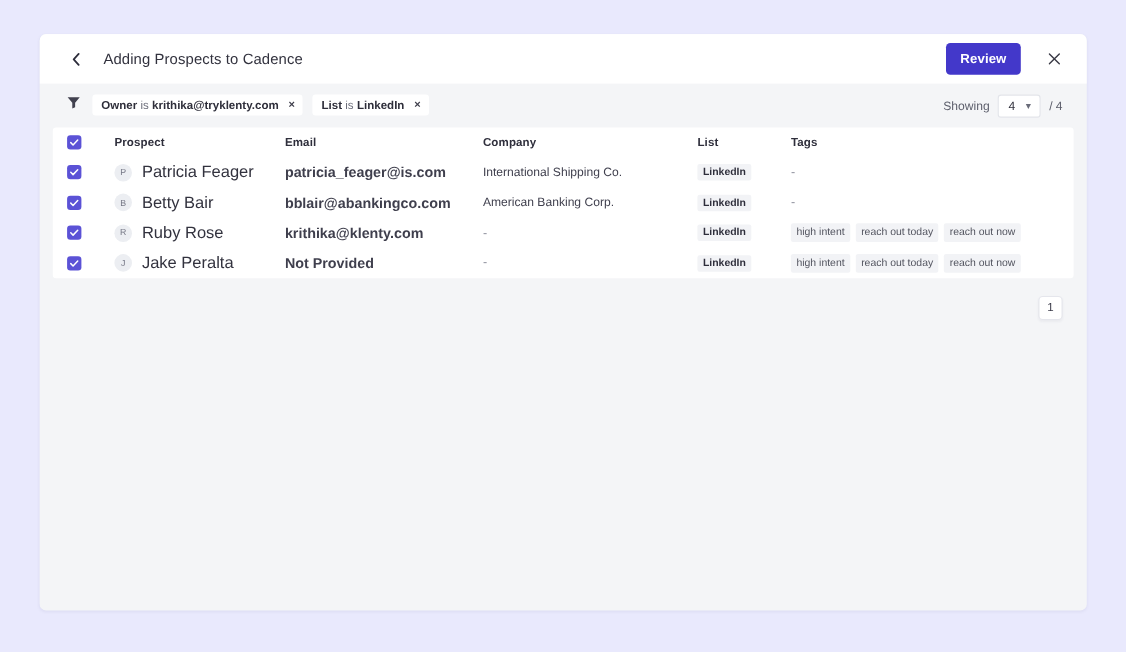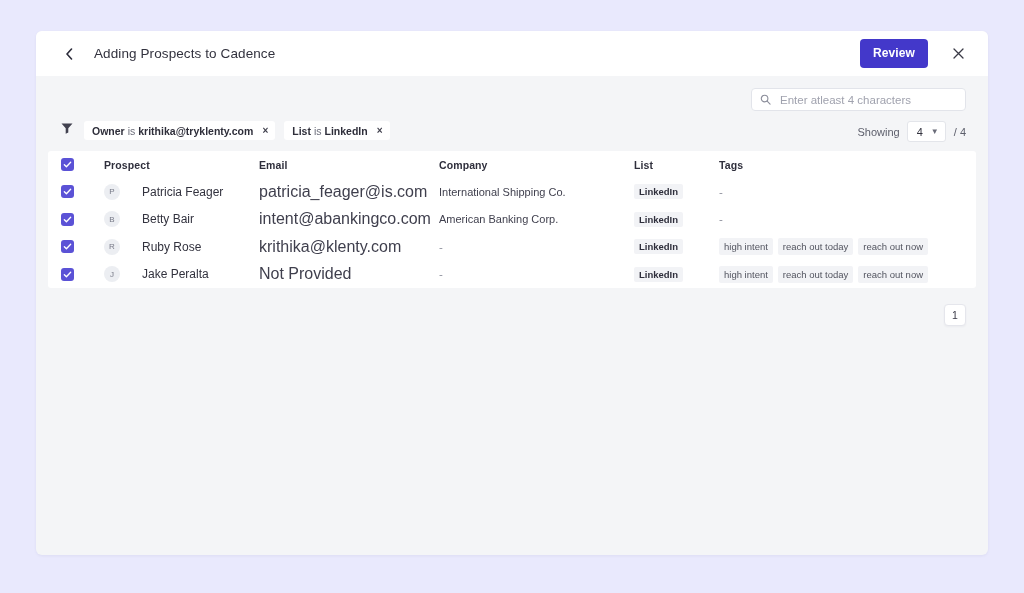--- a/index.html
+++ b/index.html
@@ -238,22 +238,22 @@
     border-radius: 50%;
     background: #eceef2;
     color: #767886;
     font-size: 8px;
     display: flex;
     align-items: center;
     justify-content: center;
     margin-right: 9px;
     flex: 0 0 auto;
   }
-  .prospect-name { color: #32323e; font-size: 12px; margin-left: 13px; }
-  .email-text { color: #3f3f4d; font-size: 16px; }
+  .prospect-name { color: #32323e; font-size: 15px; }
+  .email-text { color: #3f3f4d; font-size: 13px; font-weight: bold; }
   .company-text { color: #3f3f4d; font-size: 11px; }
   .dash { color: #8d8f9c; font-size: 11.5px; }
 
   .list-chip {
     display: inline-block;
     background: #f2f3f6;
     border-radius: 2px;
     padding: 2px 5px;
     font-size: 9.5px;
     font-weight: bold;
@@ -304,29 +304,20 @@
     </div>
     <div class="modal-title">Adding Prospects to Cadence</div>
     <button class="review-btn">Review</button>
     <div class="close-btn">
       <svg width="11" height="11" viewBox="0 0 11 11" fill="none">
         <path d="M1 1l9 9M10 1l-9 9" stroke="#3a3a46" stroke-width="1.3" stroke-linecap="round"></path>
       </svg>
     </div>
   </div>
 
-  <div class="toolbar">
-    <div class="search-box">
-      <svg class="search-icon" viewBox="0 0 12 12" fill="none">
-        <circle cx="5" cy="5" r="3.6" stroke="#8b8d9a" stroke-width="1.2"></circle>
-        <path d="M7.8 7.8L11 11" stroke="#8b8d9a" stroke-width="1.2" stroke-linecap="round"></path>
-      </svg>
-      <input class="search-input" type="text" placeholder="Enter atleast 4 characters" style="">
-    </div>
-  </div>
 
   <div class="filter-row">
     <svg class="filter-icon" viewBox="0 0 14 14" fill="none">
       <path d="M1.5 2.5h11l-4.2 4.8v4.1l-2.6 1.3V7.3L1.5 2.5z" fill="#41414f"></path>
     </svg>
 
     <div class="chip">
       <b class="k">Owner</b>
       <span>is</span>
       <b class="v">krithika@tryklenty.com</b>
@@ -403,21 +394,21 @@
                   <path d="M1.5 5.2l2.3 2.3L8.5 2.6" stroke="#ffffff" stroke-width="1.5" stroke-linecap="round" stroke-linejoin="round"></path>
                 </svg>
               </div>
             </td>
             <td>
               <div class="prospect-cell">
                 <span class="avatar">B</span>
                 <span class="prospect-name">Betty Bair</span>
               </div>
             </td>
-            <td><span class="email-text">intent@abankingco.com</span></td>
+            <td><span class="email-text">bblair@abankingco.com</span></td>
             <td><span class="company-text">American Banking Corp.</span></td>
             <td><span class="list-chip">LinkedIn</span></td>
             <td><span class="dash">-</span></td>
           </tr>
           <tr>
             <td>
               <div class="cb">
                 <svg width="9" height="9" viewBox="0 0 10 10" fill="none">
                   <path d="M1.5 5.2l2.3 2.3L8.5 2.6" stroke="#ffffff" stroke-width="1.5" stroke-linecap="round" stroke-linejoin="round"></path>
                 </svg>

